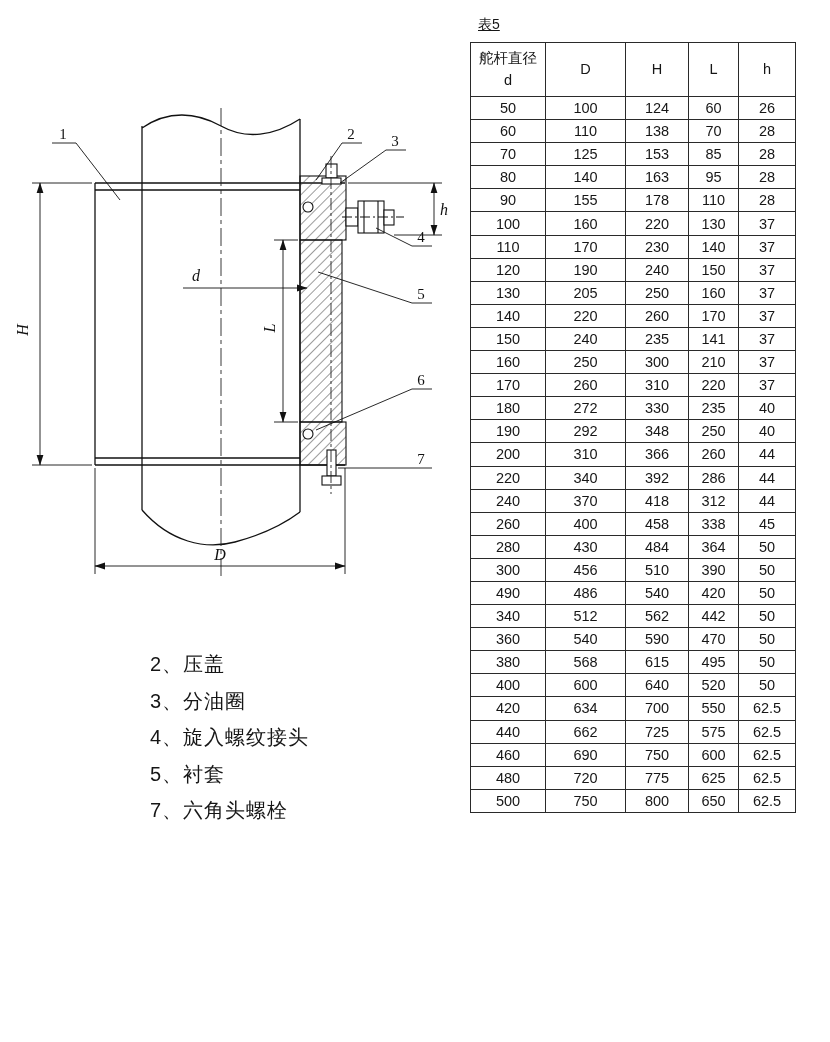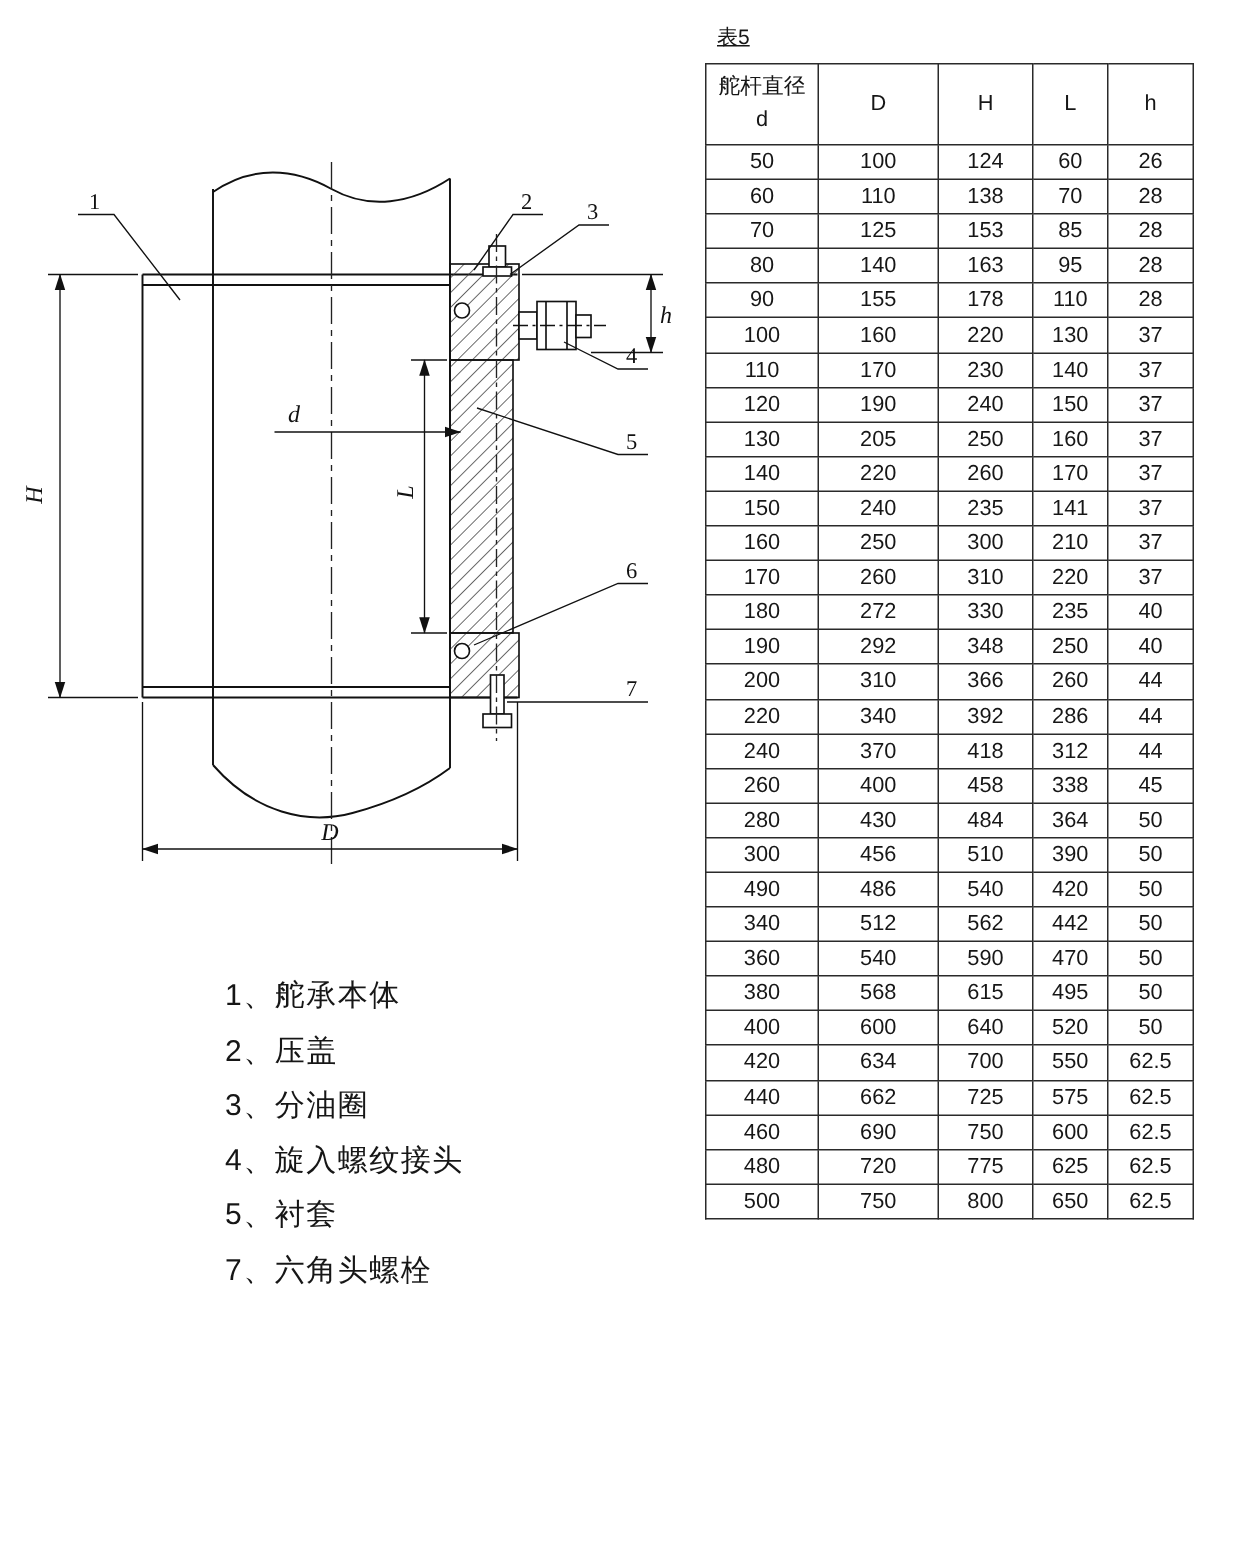--- a/index.html
+++ b/index.html
@@ -143,21 +143,20 @@
       <text x="351" y="139" text-anchor="middle">2</text>
       <text x="395" y="146" text-anchor="middle">3</text>
       <text x="421" y="242" text-anchor="middle">4</text>
       <text x="421" y="299" text-anchor="middle">5</text>
       <text x="421" y="385" text-anchor="middle">6</text>
       <text x="421" y="464" text-anchor="middle">7</text>
     </g>
   </svg>
 
   <div class="parts-list">
-      <div class="part-item">1、舵承本体</div>
       <div class="part-item">2、压盖</div>
       <div class="part-item">3、分油圈</div>
       <div class="part-item">4、旋入螺纹接头</div>
       <div class="part-item">5、衬套</div>
       <div class="part-item">7、六角头螺栓</div>
     </div>
 
   <div class="table-wrap">
     <div class="table-caption">表5</div>
     <table class="spec-table">

